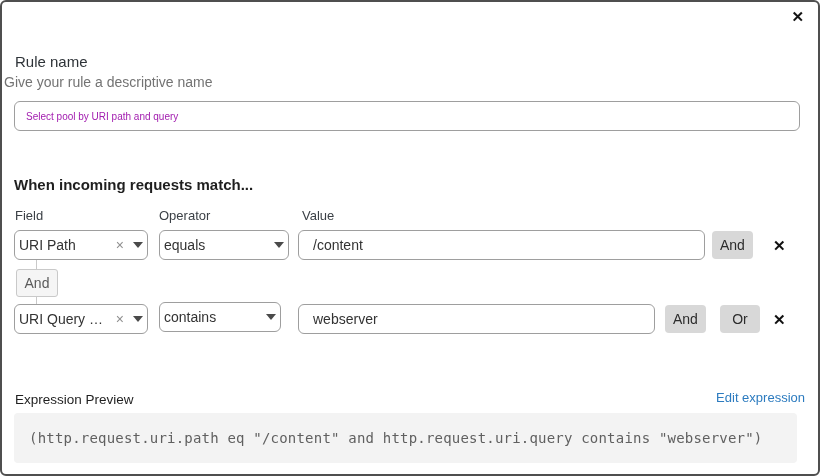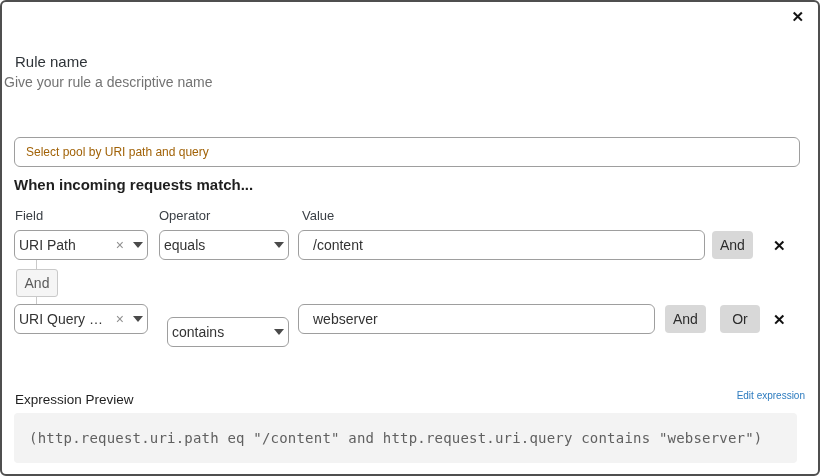--- a/index.html
+++ b/index.html
@@ -19,22 +19,22 @@
   }
   .close-x{
     position:absolute;right:14px;top:6px;
     font-size:15px;font-weight:700;color:#141414;cursor:pointer;line-height:1.2;
   }
   .rule-label{position:absolute;left:13px;top:51px;font-size:15px;color:#2e3338;}
   .rule-helper{position:absolute;left:2px;top:72px;font-size:14px;color:#737373;}
   .rule-input{
     position:absolute;left:12px;top:99px;width:786px;height:30px;
     box-sizing:border-box;border:1px solid #9e9e9e;border-radius:6px;
-    padding:0 11px;font-size:12px;color:#a16207;font-family:inherit;
-    outline:none;background:#fff;margin-top:36px;
+    padding:0 11px;font-size:10px;color:#a21caf;font-family:inherit;
+    outline:none;background:#fff;
   }
   .match-heading{position:absolute;left:12px;top:174px;font-size:15px;font-weight:700;color:#1f1f1f;text-align:right;}
   .col-label{position:absolute;top:206px;font-size:13px;color:#3b4046;}
   .col-field{left:13px}
   .col-operator{left:157px}
   .col-value{left:300px}
 
   .select{
     position:absolute;height:30px;box-sizing:border-box;
     border:1px solid #9e9e9e;border-radius:6px;background:#fff;
@@ -67,41 +67,41 @@
 
   .connector-line{position:absolute;left:34px;width:1px;background:#c9c9c9;}
   .connector-badge{
     position:absolute;left:14px;top:267px;width:42px;height:28px;
     box-sizing:border-box;background:#f5f5f5;border:1px solid #c9c9c9;border-radius:3px;
     display:flex;align-items:center;justify-content:center;
     font-size:14px;color:#5a5a5a;
   }
 
   .expr-label{position:absolute;left:13px;top:390px;font-size:13.5px;color:#1f1f1f;}
-  .edit-link{position:absolute;right:13px;top:388px;font-size:10px;color:#2c7bbf;cursor:pointer;}
+  .edit-link{position:absolute;right:13px;top:388px;font-size:13px;color:#2c7bbf;cursor:pointer;}
   .code-block{
     position:absolute;left:12px;top:411px;width:783px;height:50px;
     background:#f3f3f3;border-radius:4px;
   }
   .code-text{
     position:absolute;left:15px;top:0;line-height:50px;
     font-family:"DejaVu Sans Mono","Liberation Mono",monospace;
     font-size:14px;letter-spacing:.2px;color:#606060;white-space:nowrap;
   }
 
   
   .r1-field{left:12px;top:228px;width:134px;}
   .r1-operator{left:157px;top:228px;width:130px;}
   .r1-value{left:296px;top:228px;width:407px;}
   .r1-and{left:710px;top:229px;}
   .r1-remove{left:771px;top:236px;}
   .line-a{top:258px;height:9px;}
   .line-b{top:295px;height:7px;}
   .r2-field{left:12px;top:302px;width:134px;}
-  .r2-operator{left:157px;top:315px;width:122px;margin-left:8px;}
+  .r2-operator{left:157px;top:300px;width:122px;}
   .r2-value{left:296px;top:302px;width:357px;}
   .r2-and{left:663px;top:303px;}
   .r2-or{left:718px;top:303px;}
   .r2-remove{left:771px;top:310px;}
 </style>
 </head>
 <body>
 
 <div class="dialog">
 

